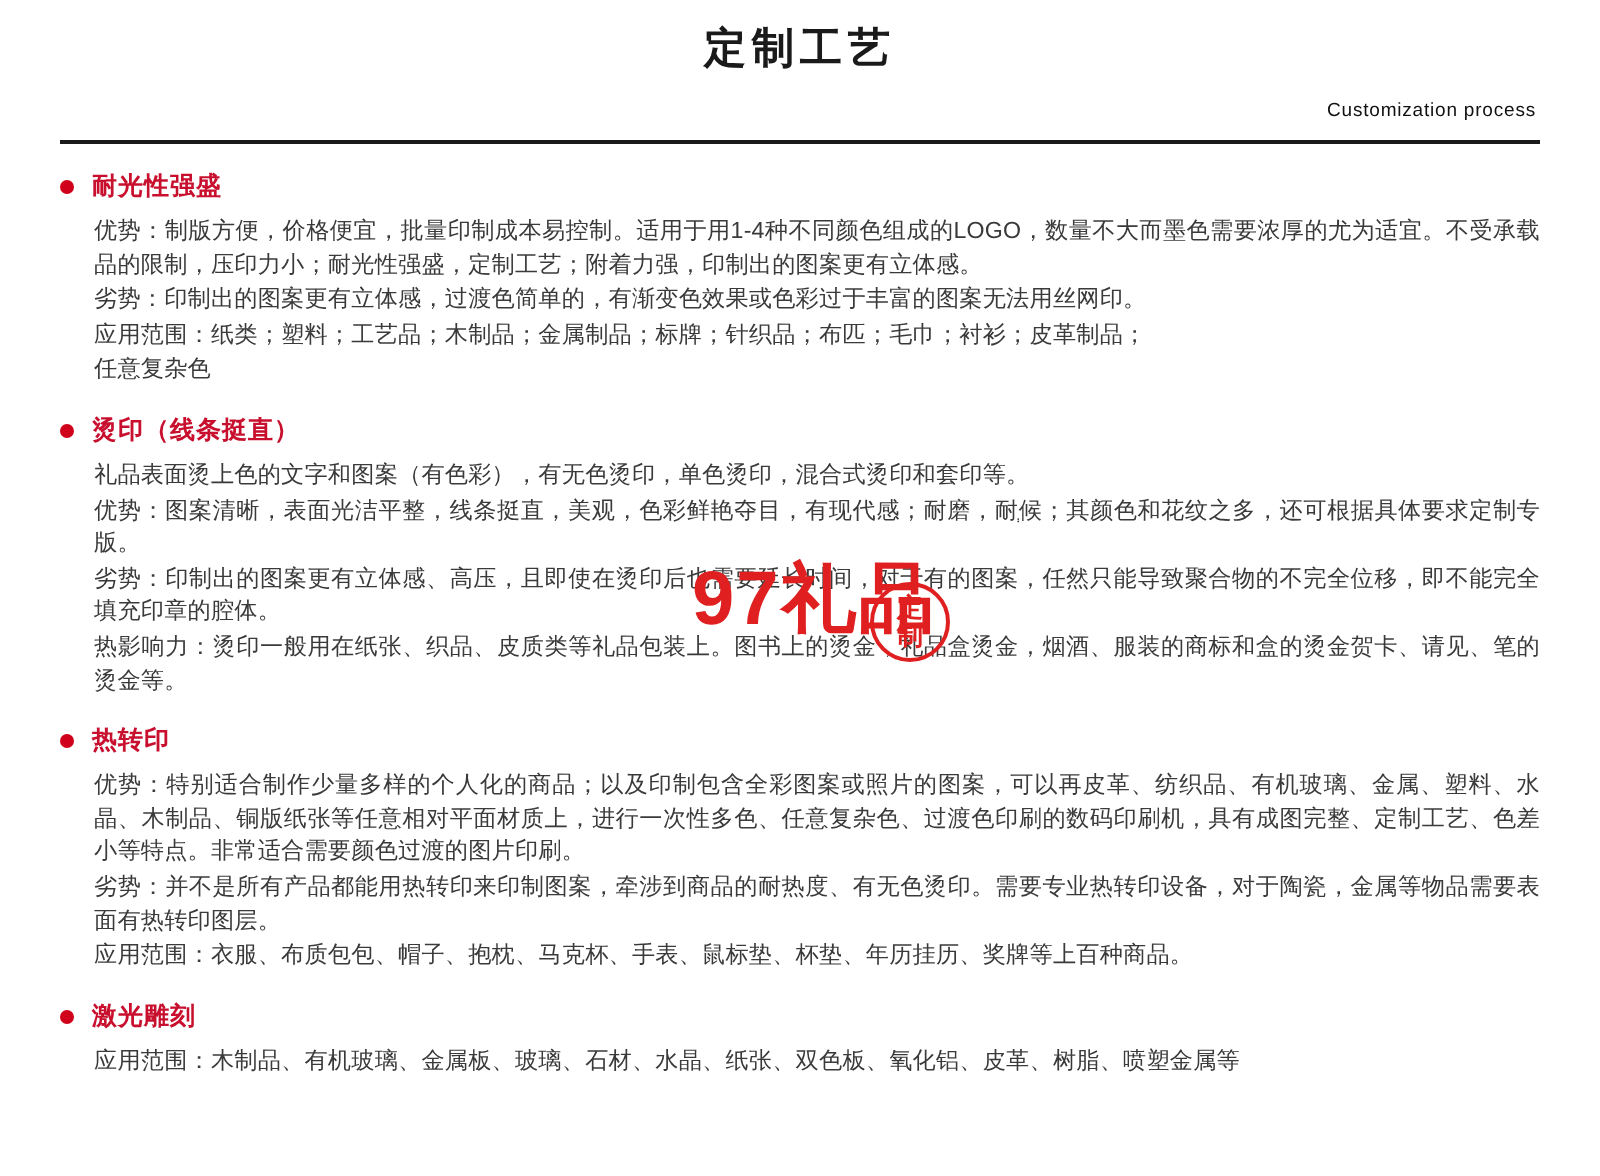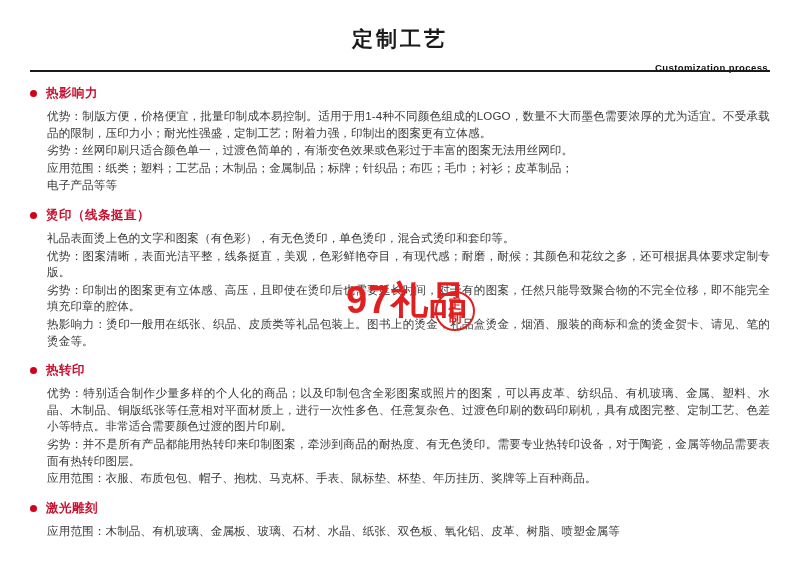--- a/index.html
+++ b/index.html
@@ -20,36 +20,36 @@
     position: relative;
     width: 800px;
     height: 588px;
     padding: 0 30px;
   }
 
   
   .header {
     position: relative;
     height: 72px;
-    padding-top: 26px;
+    padding-top: 12px;
     text-align: center;
   }
   .header-title {
     font-size: 21px;
     font-weight: bold;
     color: #1a1a1a;
     letter-spacing: 3px;
     line-height: 26px;
   }
   .header-sub {
     position: absolute;
     right: 2px;
-    top: 62px;
+    top: 50px;
     font-size: 9.5px;
-    font-weight: bold;
+    font-weight: normal;
     color: #111111;
     letter-spacing: 0.4px;
   }
   .header-rule {
     position: absolute;
     left: 0;
     right: 0;
     bottom: 0;
     height: 2px;
     background: #1a1a1a;
@@ -141,26 +141,26 @@
     <div class="header-title">定制工艺</div>
     <div class="header-sub">Customization process</div>
     <div class="header-rule"></div>
   </div>
 
   <div class="content">
 
     <div class="section">
       <div class="sec-head">
         <span class="bullet"></span>
-        <span class="sec-title">热影响力</span>
+        <span class="sec-title">耐光性强盛</span>
       </div>
       <p class="para">优势：制版方便，价格便宜，批量印制成本易控制。适用于用1-4种不同颜色组成的LOGO，数量不大而墨色需要浓厚的尤为适宜。不受承载品的限制，压印力小；耐光性强盛，定制工艺；附着力强，印制出的图案更有立体感。</p>
-      <p class="para">劣势：丝网印刷只适合颜色单一，过渡色简单的，有渐变色效果或色彩过于丰富的图案无法用丝网印。</p>
+      <p class="para">劣势：印制出的图案更有立体感，过渡色简单的，有渐变色效果或色彩过于丰富的图案无法用丝网印。</p>
       <p class="para">应用范围：纸类；塑料；工艺品；木制品；金属制品；标牌；针织品；布匹；毛巾；衬衫；皮革制品；</p>
-      <p class="para">电子产品等等</p>
+      <p class="para">任意复杂色</p>
     </div>
 
     <div class="section">
       <div class="sec-head">
         <span class="bullet"></span>
         <span class="sec-title">烫印（线条挺直）</span>
       </div>
       <p class="para">礼品表面烫上色的文字和图案（有色彩），有无色烫印，单色烫印，混合式烫印和套印等。</p>
       <p class="para">优势：图案清晰，表面光洁平整，线条挺直，美观，色彩鲜艳夺目，有现代感；耐磨，耐ְ候；其颜色和花纹之多，还可根据具体要求定制专版。</p>
       <p class="para">劣势：印制出的图案更有立体感、高压，且即使在烫印后也需要延长时间，对于有的图案，任然只能导致聚合物的不完全位移，即不能完全填充印章的腔体。</p>

